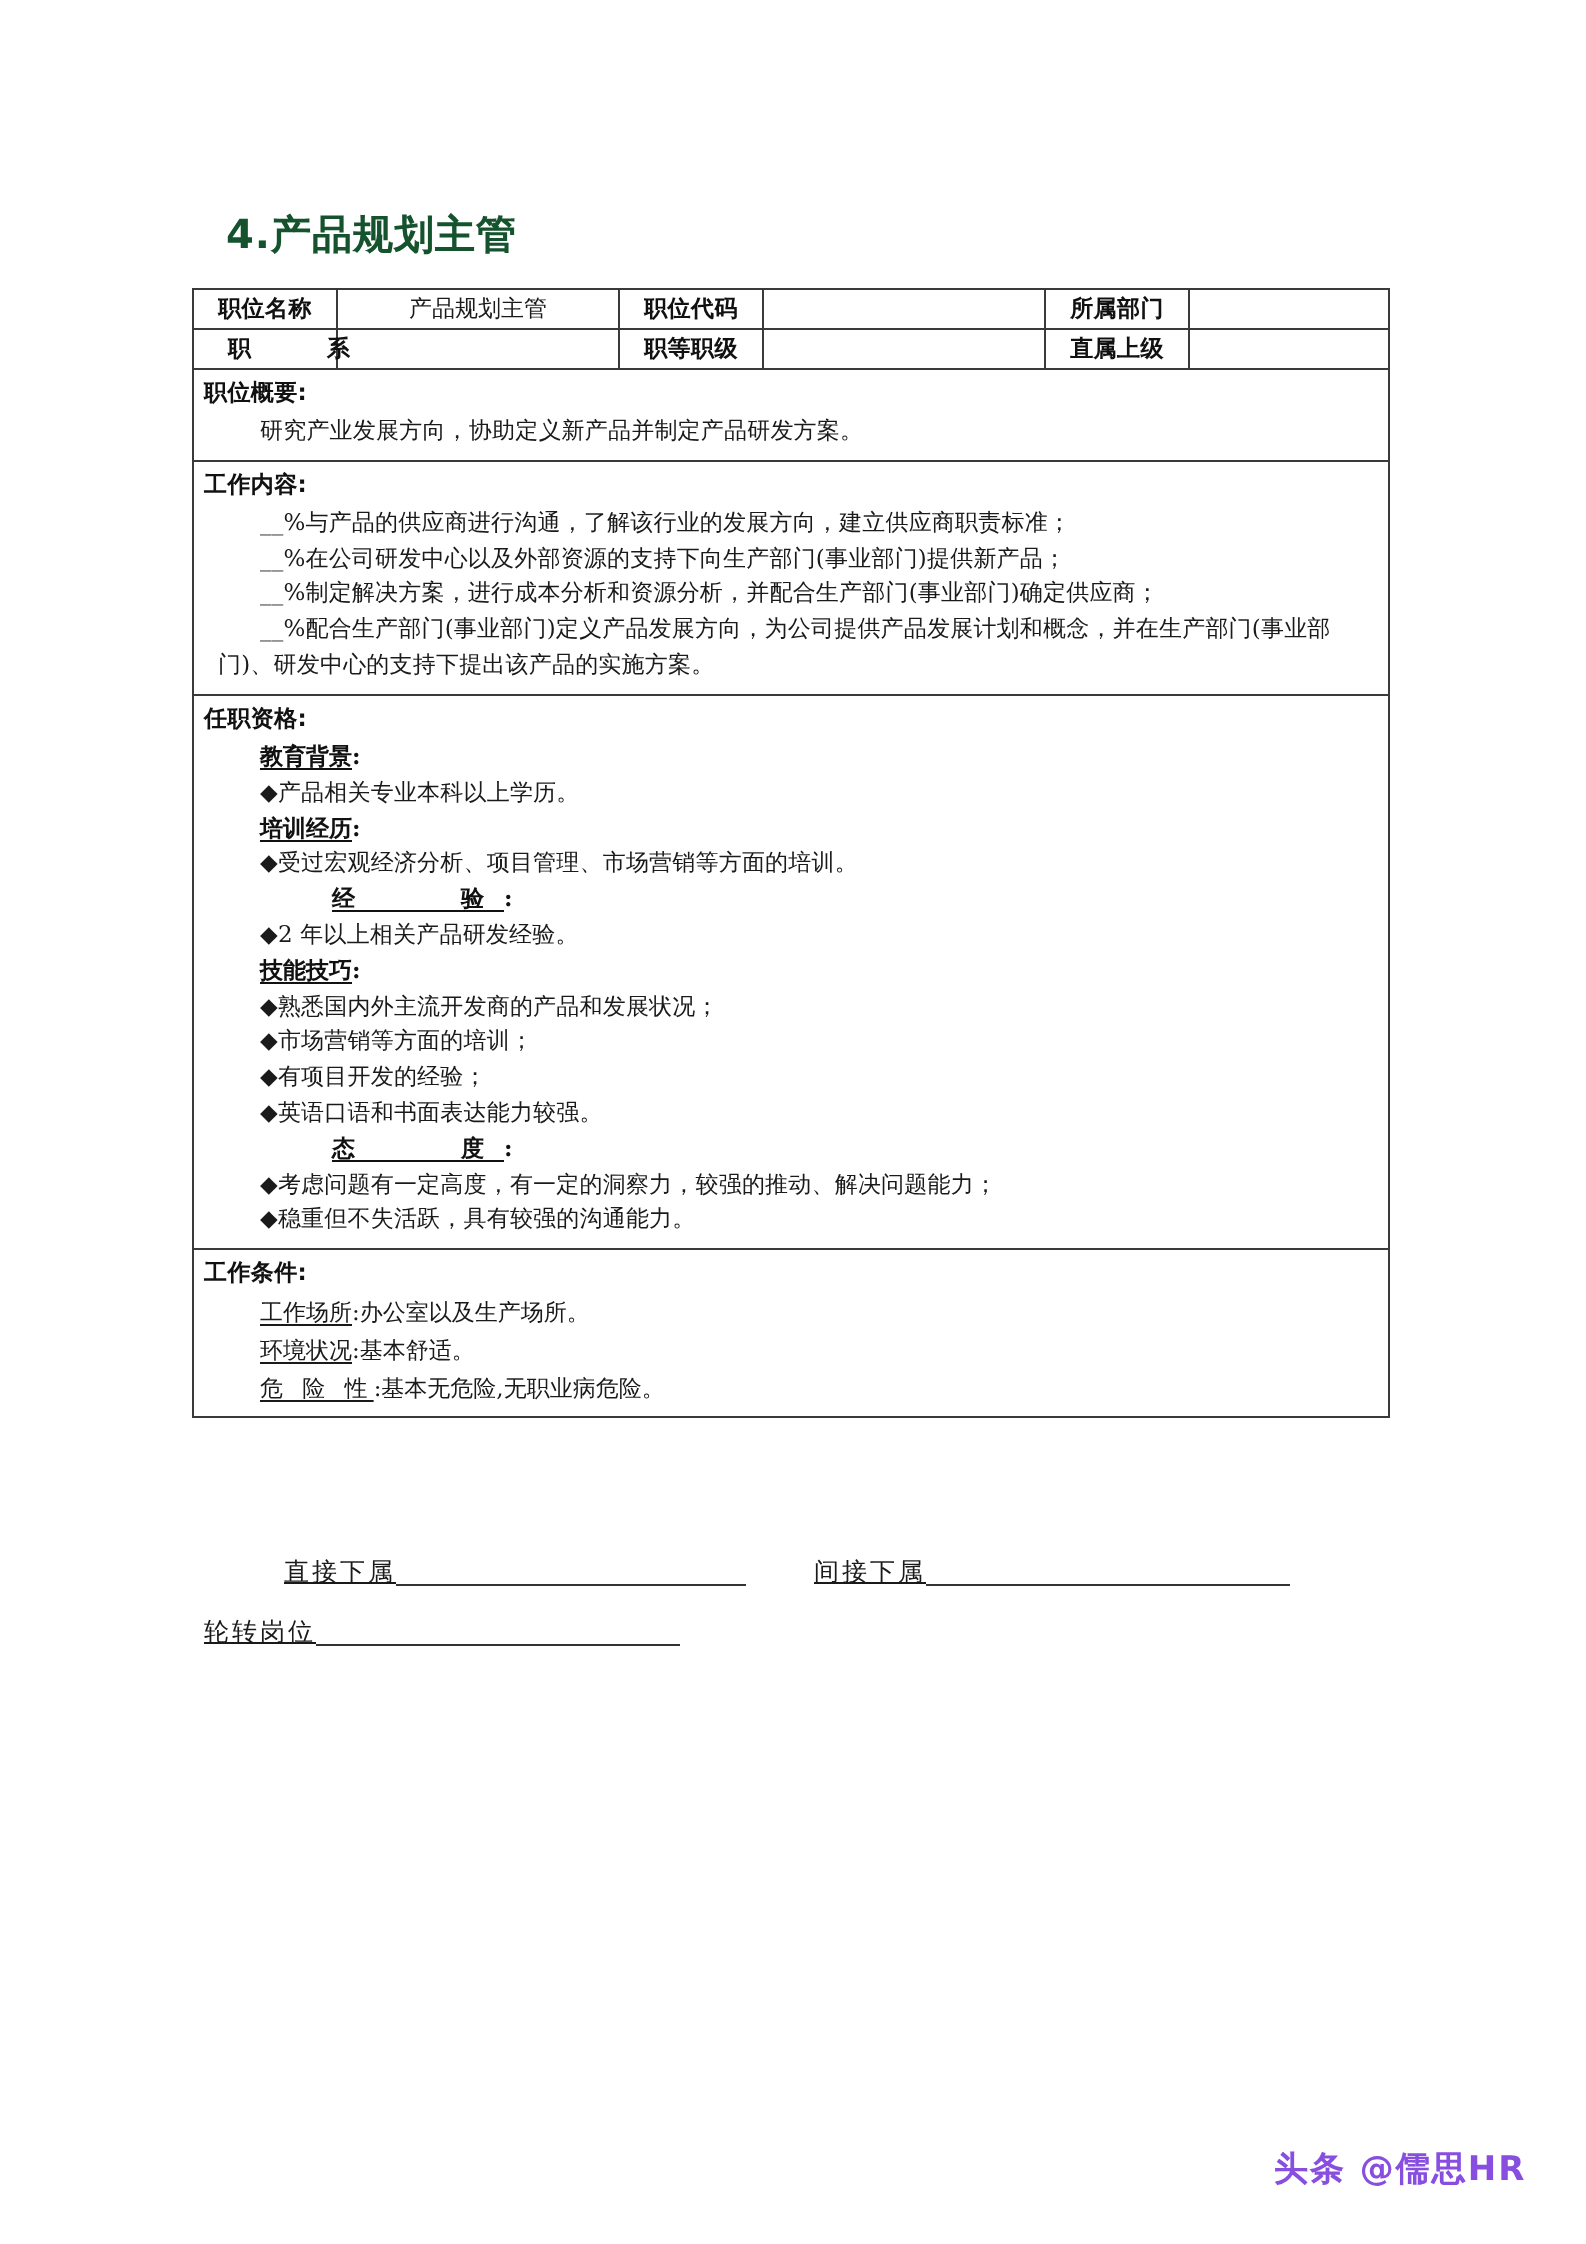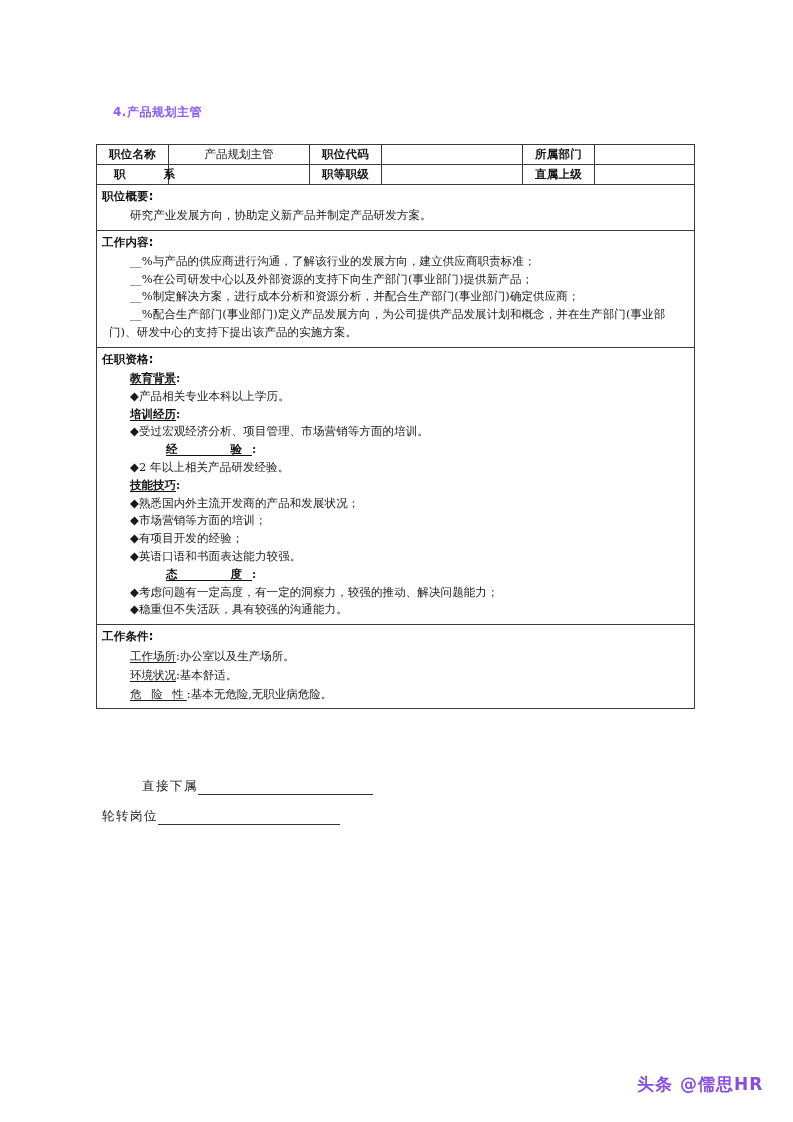--- a/index.html
+++ b/index.html
@@ -18,24 +18,24 @@
   .page {
     position: absolute;
     left: 0; top: 0;
     width: 793px;
     height: 1122px;
   }
   .doc-title {
     position: absolute;
     left: 113px;
     top: 104px;
-    font-size: 12px;
+    font-size: 20px;
     font-weight: 700;
     letter-spacing: 0.5px;
-    color: #8b5cf6;
+    color: #14532d;
     white-space: nowrap;
   }
   .form-table {
     position: absolute;
     left: 96px;
     top: 144px;
     width: 598px;
     border-collapse: collapse;
     table-layout: fixed;
     font-size: 11.5px;
@@ -141,22 +141,23 @@
     font-size: 12.5px;
     color: #1a1a1a;
   }
   .foot-row {
     display: flex;
     align-items: flex-end;
     margin-bottom: 13px;
   }
   .foot-cell {
     display: flex;
-    align-items: flex-end;
-    white-space: nowrap;
+    align-items: center;
+    white-space: nowrap;
+    text-decoration: underline;
   }
   .foot-cell.left { width: 305px; }
   .foot-label {
     letter-spacing: 1.5px;
     padding-left: 46px;
   }
   .foot-cell.right .foot-label { padding-left: 6px; }
   .foot-rule {
     display: inline-block;
     border-bottom: 1.4px solid #333;
@@ -263,20 +264,24 @@
       </tr>
     </tbody>
   </table>
 
   <div class="footer">
     <div class="foot-row">
       <div class="foot-cell left">
         <span class="foot-label">直接下属</span>
         <span class="foot-rule"></span>
       </div>
+      <div class="foot-cell right">
+        <span class="foot-label">间接下属</span>
+        <span class="foot-rule long"></span>
+      </div>
     </div>
     <div class="foot-row">
       <div class="foot-cell right">
         <span class="foot-label">轮转岗位</span>
         <span class="foot-rule long"></span>
       </div>
     </div>
   </div>
 
   <div class="watermark">头条 @儒思HR</div>

